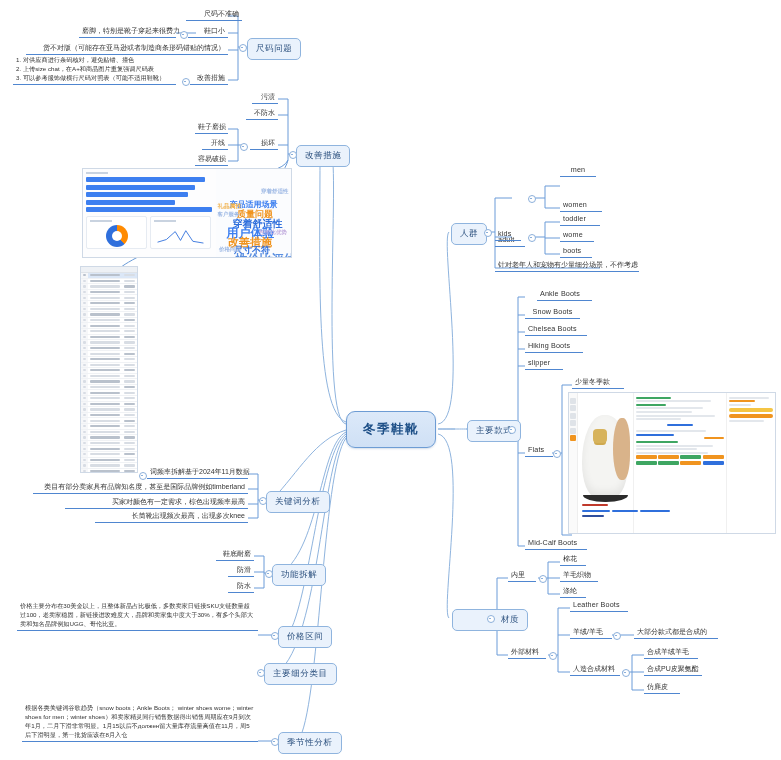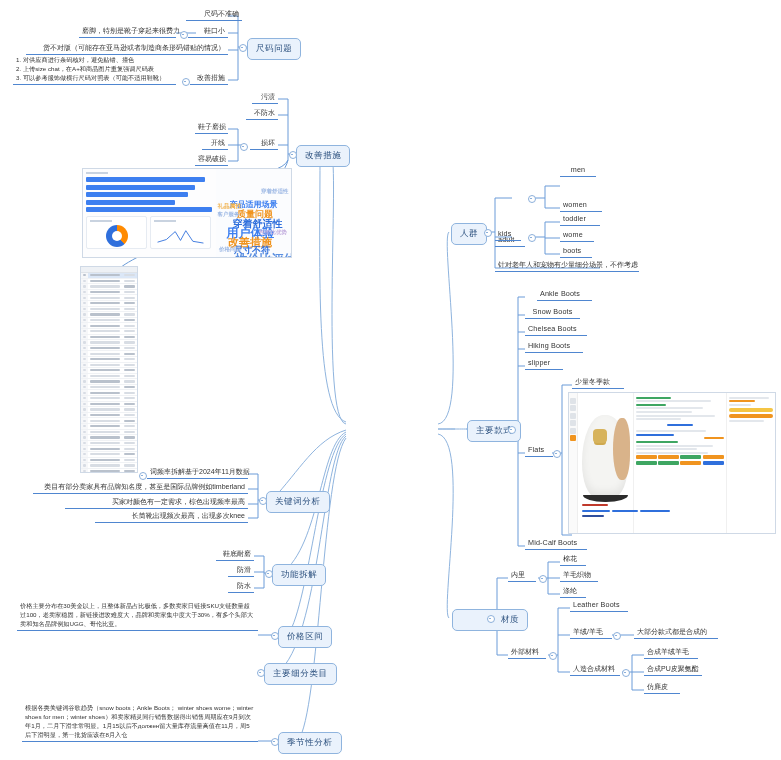--- a/index.html
+++ b/index.html
@@ -222,20 +222,21 @@
     </g>
 
     <g fill="none" stroke="#6a9bd8" stroke-width="1">
       <path d="M278 635 H268"></path>
       <path d="M268 635 H258"></path>
       <path d="M278 741 H268"></path>
       <path d="M268 741 H258"></path>
     </g>
   </svg>
 
+  <div class="node root" style="left:346px;top:411px;">冬季鞋靴</div>
 
   <div class="node l1" style="left:247px;top:38px;">尺码问题</div>
   <span class="knob" style="left:239px;top:44px;"></span>
 
   <div class="node leaf leftal" style="left:186px;top:9px;width:56px;">尺码不准确</div>
   <div class="node leaf leftal" style="left:188px;top:26px;width:40px;">鞋口小</div>
   <span class="knob" style="left:180px;top:31px;"></span>
   <div class="node leaf leftal" style="left:79px;top:26px;width:97px;">磨脚，特别是靴子穿起来很费力</div>
 
   <div class="node leaf leftal" style="left:26px;top:43px;width:202px;">货不对版（可能存在亚马逊或者制造商条形码错贴的情况）</div>

